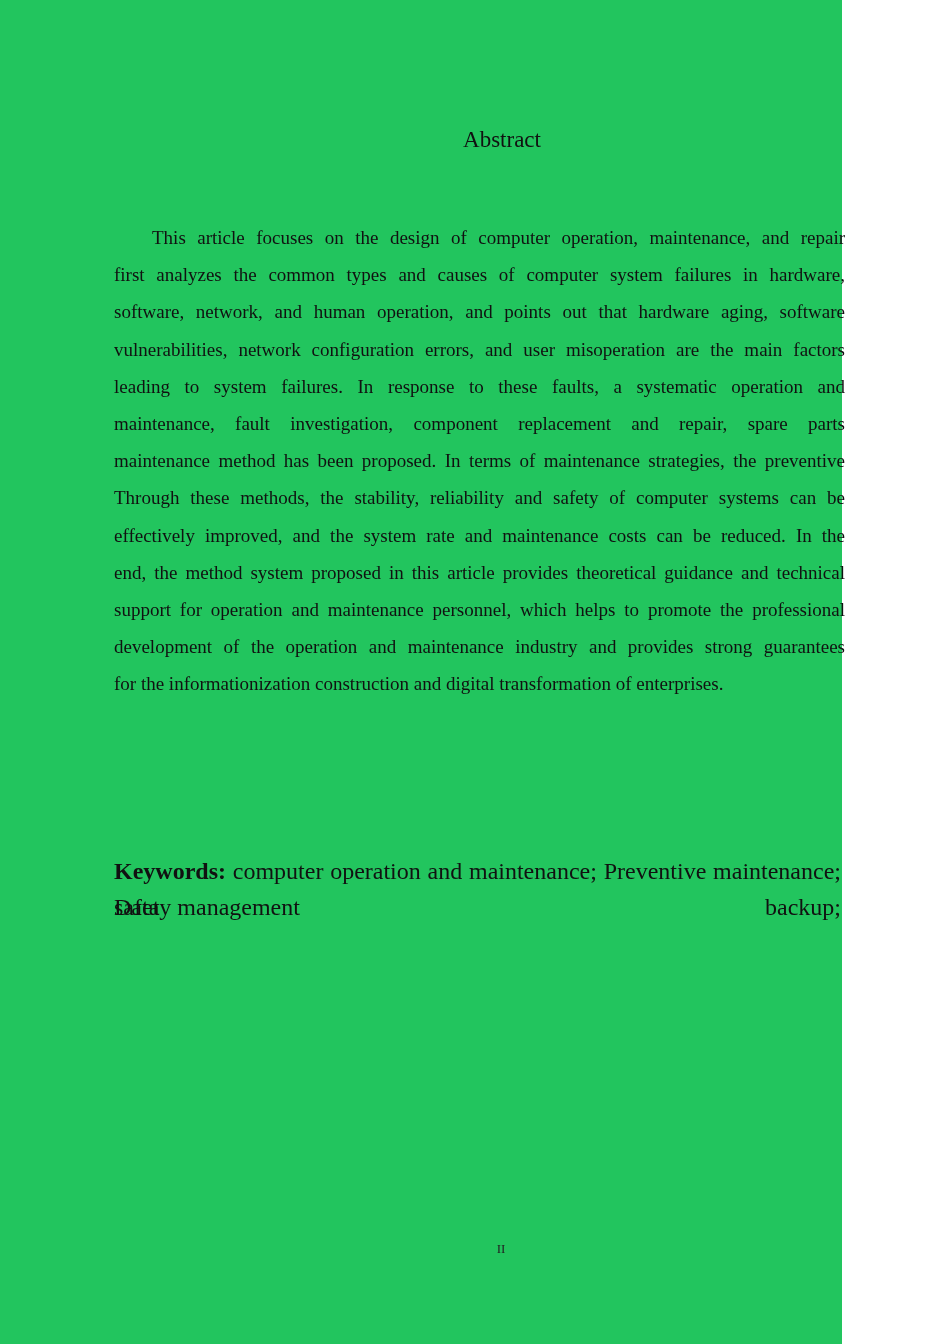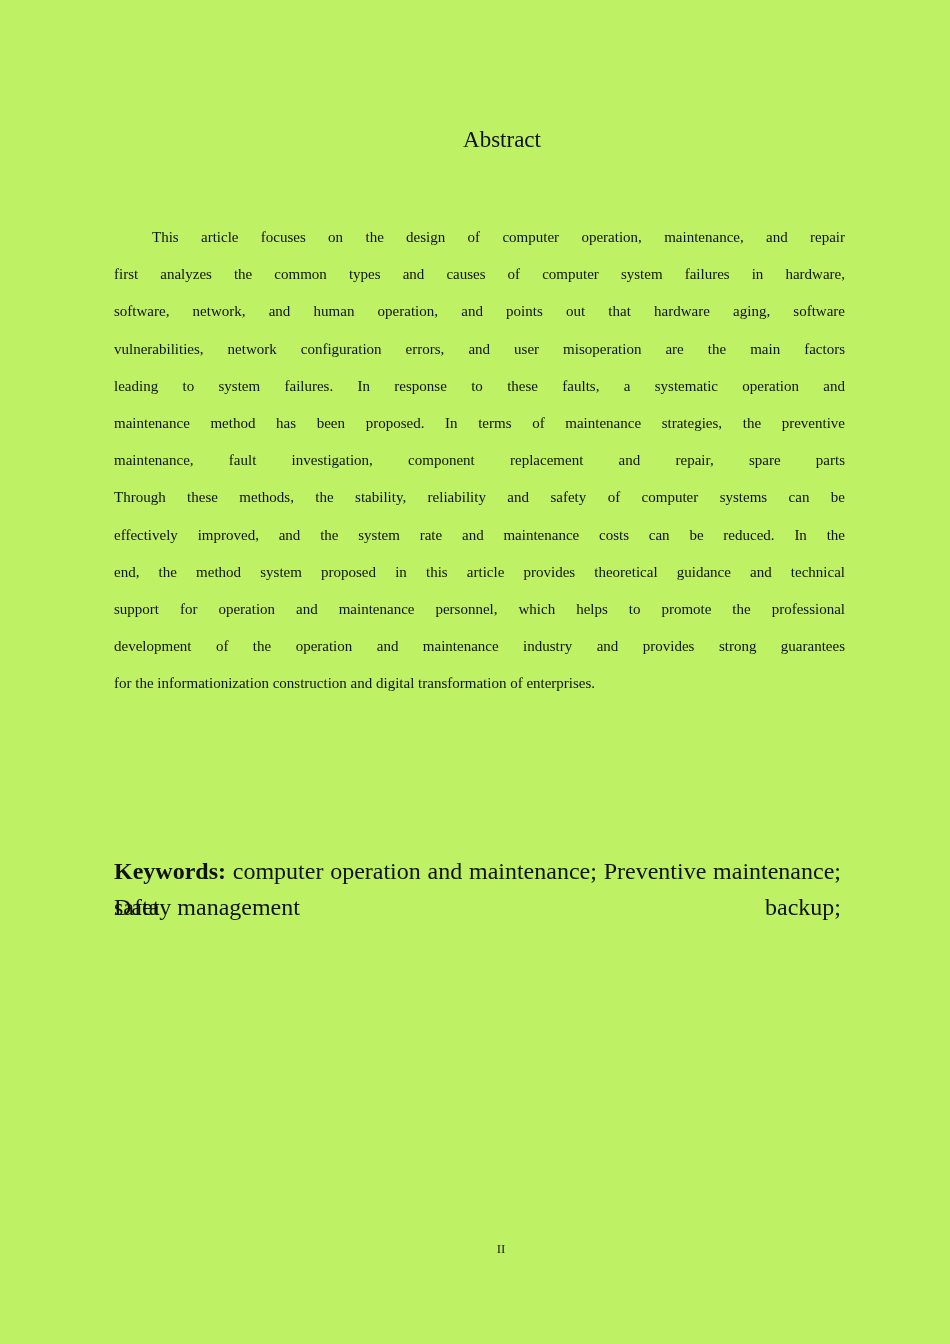--- a/index.html
+++ b/index.html
@@ -11,23 +11,23 @@
       width: 950px;
       height: 1344px;
       position: relative;
       overflow: hidden;
       font-family: "Liberation Serif", "DejaVu Serif", serif;
       color: #111111;
     }
     .page {
       position: absolute;
       left: 0; top: 0;
-      width: 950px;
+      width: 842px;
       height: 1344px;
-      background: #bef264;
+      background: #22c55e;
     }
     .title {
       position: absolute;
       top: 124px;
       left: 0;
       width: 1004px;
       text-align: center;
       font-size: 23px;
       line-height: 32px;
       font-weight: normal;
@@ -36,21 +36,21 @@
     .abstract-body {
       position: absolute;
       left: 114px;
       top: 219px;
       width: 731px;
     }
     .line {
       display: block;
       height: 37.2px;
       line-height: 37.2px;
-      font-size: 15px;
+      font-size: 19px;
       text-align: justify;
       text-align-last: justify;
       white-space: normal;
     }
     .line.first {
       padding-left: 38px;
     }
     .line.last {
       text-align-last: left;
     }
@@ -91,22 +91,22 @@
 <div class="page">
 
   <h1 class="title">Abstract</h1>
 
   <div class="abstract-body">
     <span class="line first">This article focuses on the design of computer operation, maintenance, and repair</span>
     <span class="line">first analyzes the common types and causes of computer system failures in hardware,</span>
     <span class="line">software, network, and human operation, and points out that hardware aging, software</span>
     <span class="line">vulnerabilities, network configuration errors, and user misoperation are the main factors</span>
     <span class="line">leading to system failures. In response to these faults, a systematic operation and</span>
+    <span class="line">maintenance, fault investigation, component replacement and repair, spare parts</span>
     <span class="line">maintenance method has been proposed. In terms of maintenance strategies, the preventive</span>
-    <span class="line">maintenance, fault investigation, component replacement and repair, spare parts</span>
     <span class="line">Through these methods, the stability, reliability and safety of computer systems can be</span>
     <span class="line">effectively improved, and the system rate and maintenance costs can be reduced. In the</span>
     <span class="line">end, the method system proposed in this article provides theoretical guidance and technical</span>
     <span class="line">support for operation and maintenance personnel, which helps to promote the professional</span>
     <span class="line">development of the operation and maintenance industry and provides strong guarantees</span>
     <span class="line last">for the informationization construction and digital transformation of enterprises.</span>
   </div>
 
   <div class="keywords">
     <span class="kw-line"><span class="kw-label">Keywords:</span><span> computer operation and maintenance; Preventive maintenance; Data backup;</span></span>

